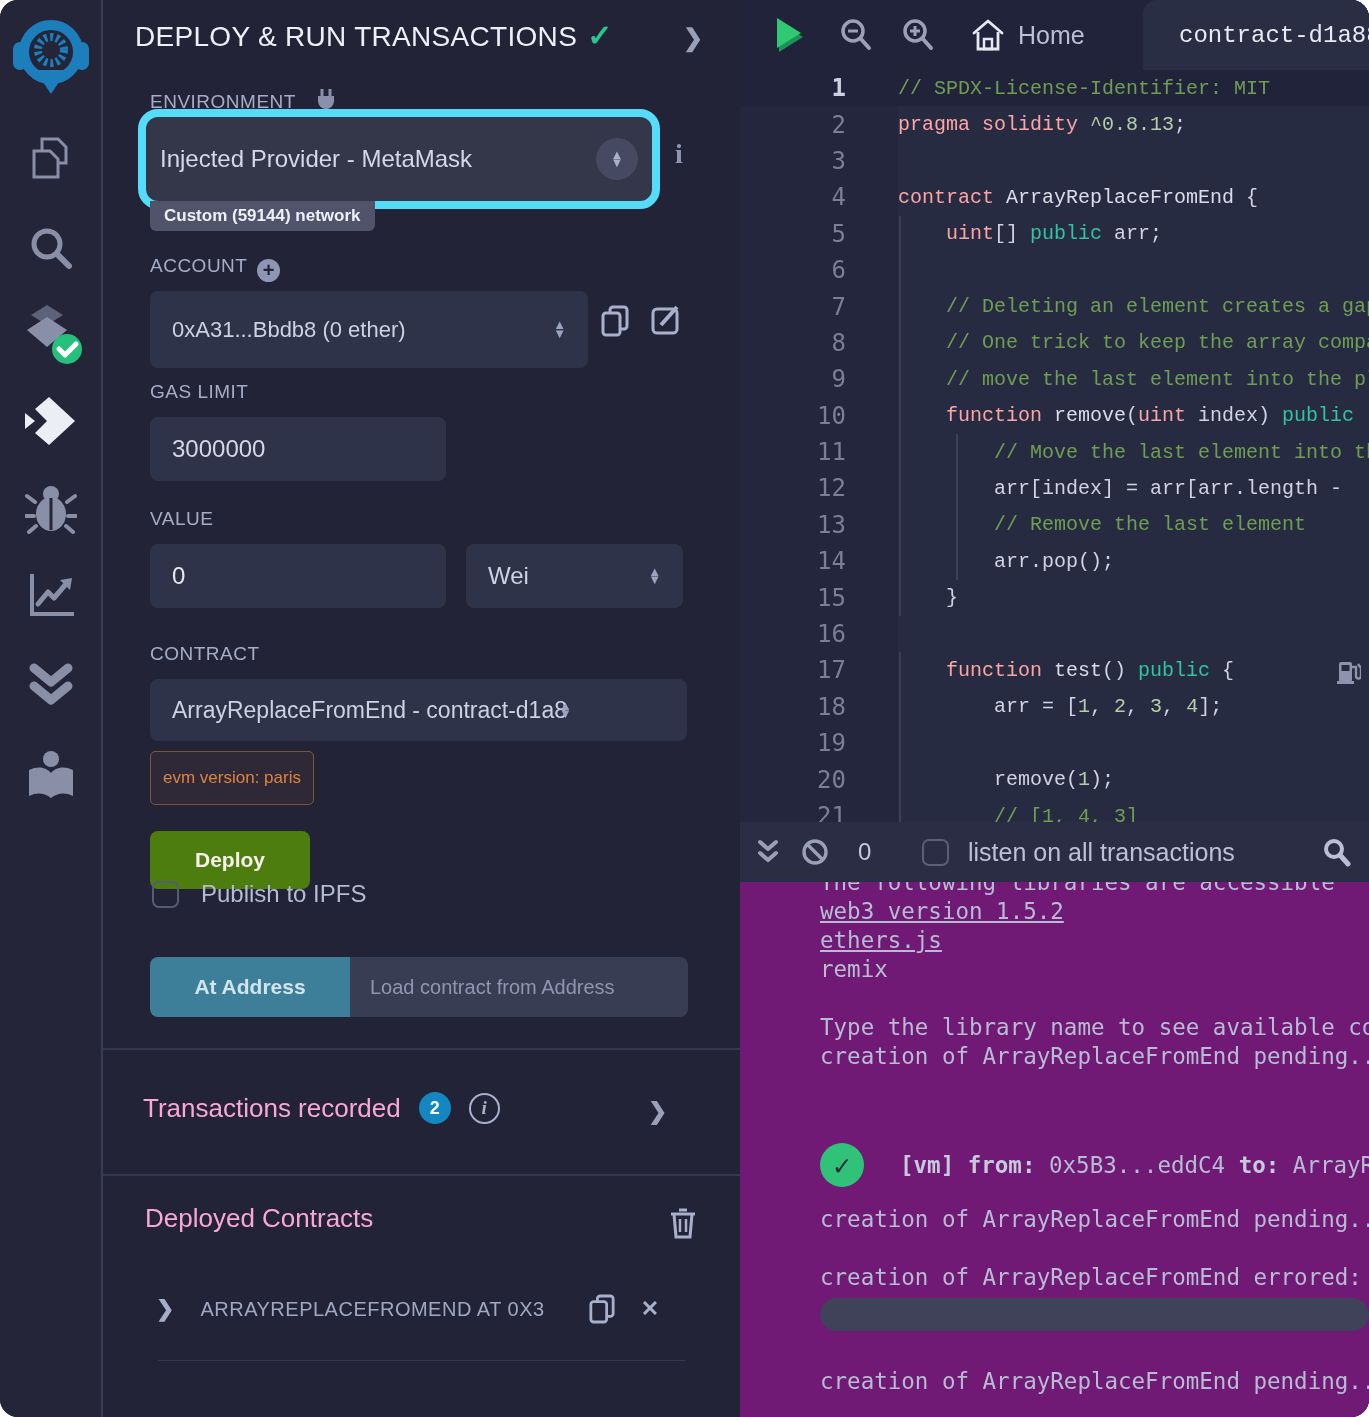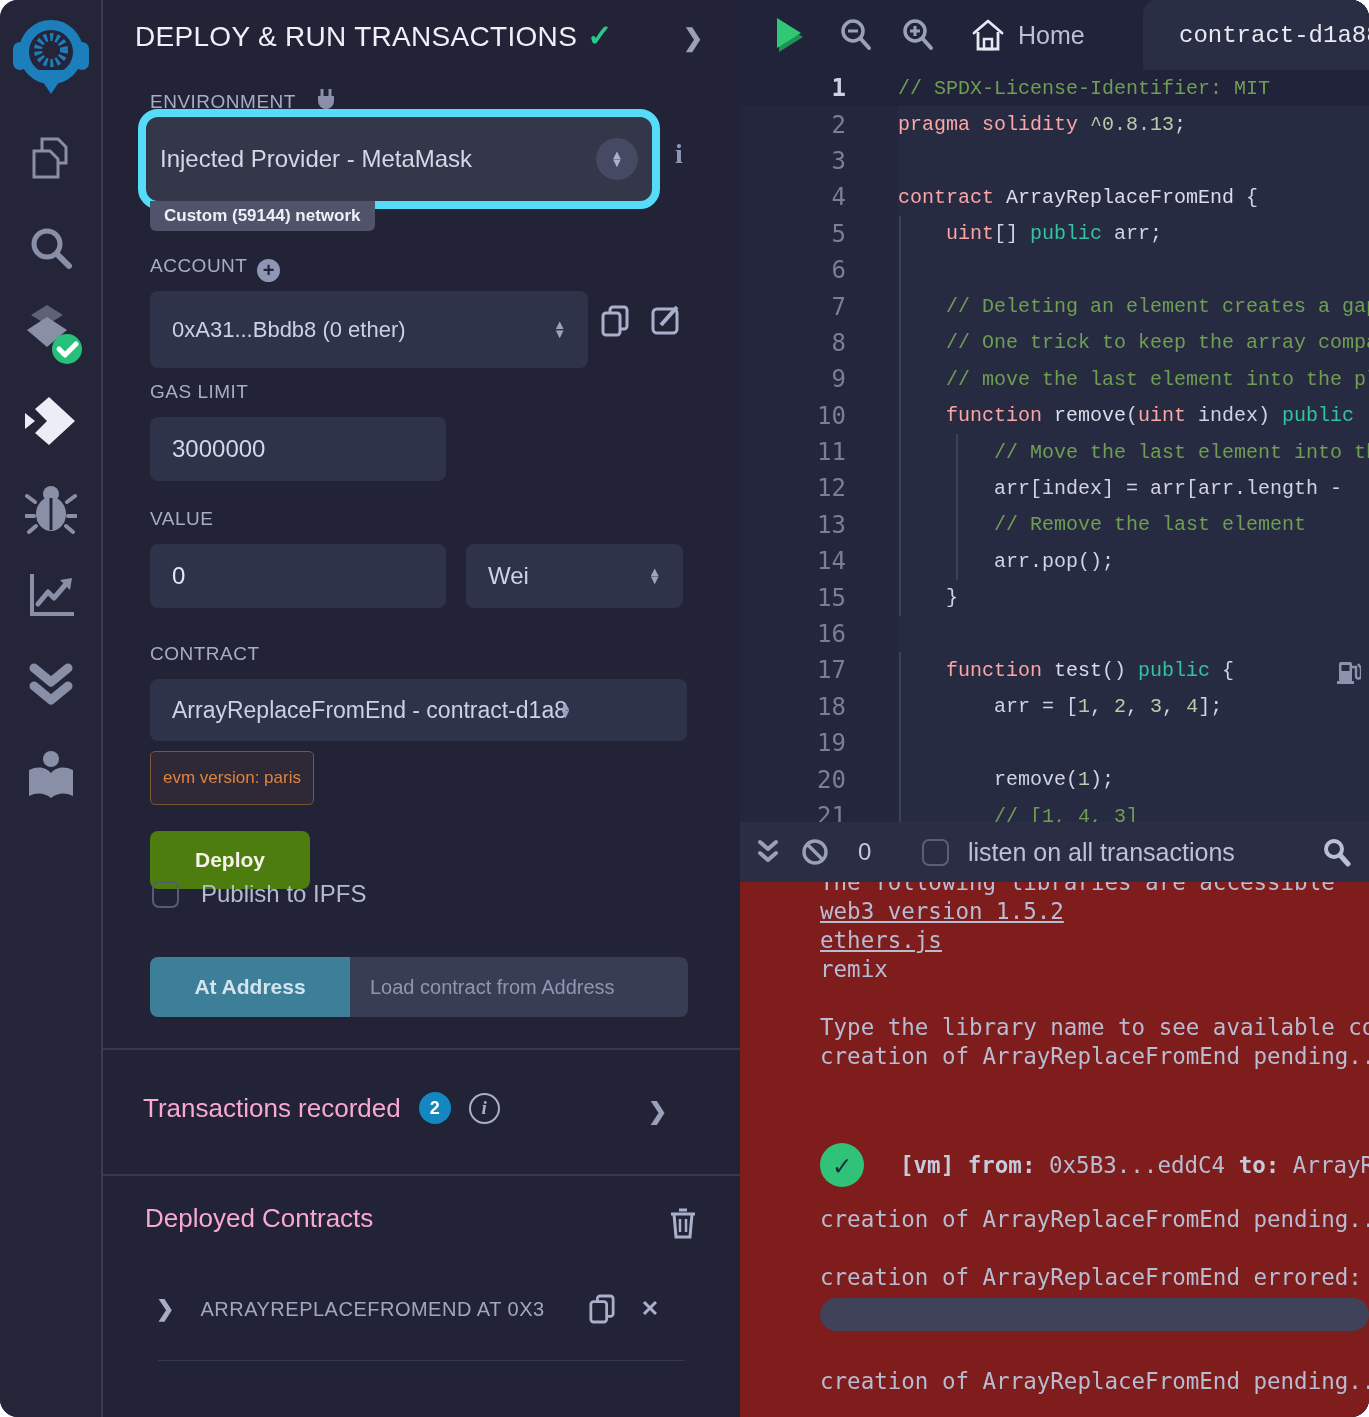--- a/index.html
+++ b/index.html
@@ -67,21 +67,21 @@
   .tok-id{color:#dadde9;}
   .tok-pl{color:#cfd3e3;}
   .guide{position:absolute;width:2px;background:#3c4059;z-index:0;}
   .gas-ic{position:absolute;right:8px;top:5px;}
 
   
   .term-header{position:absolute;left:0;top:822px;width:629px;height:60px;background:#2a2d43;}
   .th-item{position:absolute;top:0;height:60px;display:flex;align-items:center;}
   .term-count{color:#c3c8de;font-size:24px;}
   .listen-label{color:#bcc1d8;font-size:25px;white-space:nowrap;}
-  .terminal{position:absolute;left:0;top:882px;width:629px;height:535px;background:#7f1d1d;overflow:hidden;padding-left:80px;box-sizing:border-box;font-family:"DejaVu Sans Mono",monospace;font-size:22.5px;color:#b7bcd3;}
+  .terminal{position:absolute;left:0;top:882px;width:629px;height:535px;background:#701a75;overflow:hidden;padding-left:80px;box-sizing:border-box;font-family:"DejaVu Sans Mono",monospace;font-size:22.5px;color:#b7bcd3;}
   .t-line{height:29px;line-height:29px;white-space:pre;overflow:hidden;}
   .t-clip{margin-top:-14px;}
   .t-bullet{display:flex;}
   .t-link{text-decoration:underline;text-align:center;}
   .t-vm{margin-top:70px;margin-bottom:16px;height:48px;display:flex;align-items:center;gap:36px;white-space:pre;}
   .vm-check{width:44px;height:44px;border-radius:50%;background:#2fc278;color:#1e2b3a;font-size:28px;font-weight:700;display:flex;align-items:center;justify-content:center;flex:none;}
   .t-b{font-weight:700;color:#c6cadd;}
   .t-pill{margin-top:6px;margin-bottom:36px;height:33px;border-radius:17px;background:#3f4259;width:100%;}
 </style>
 </head>

